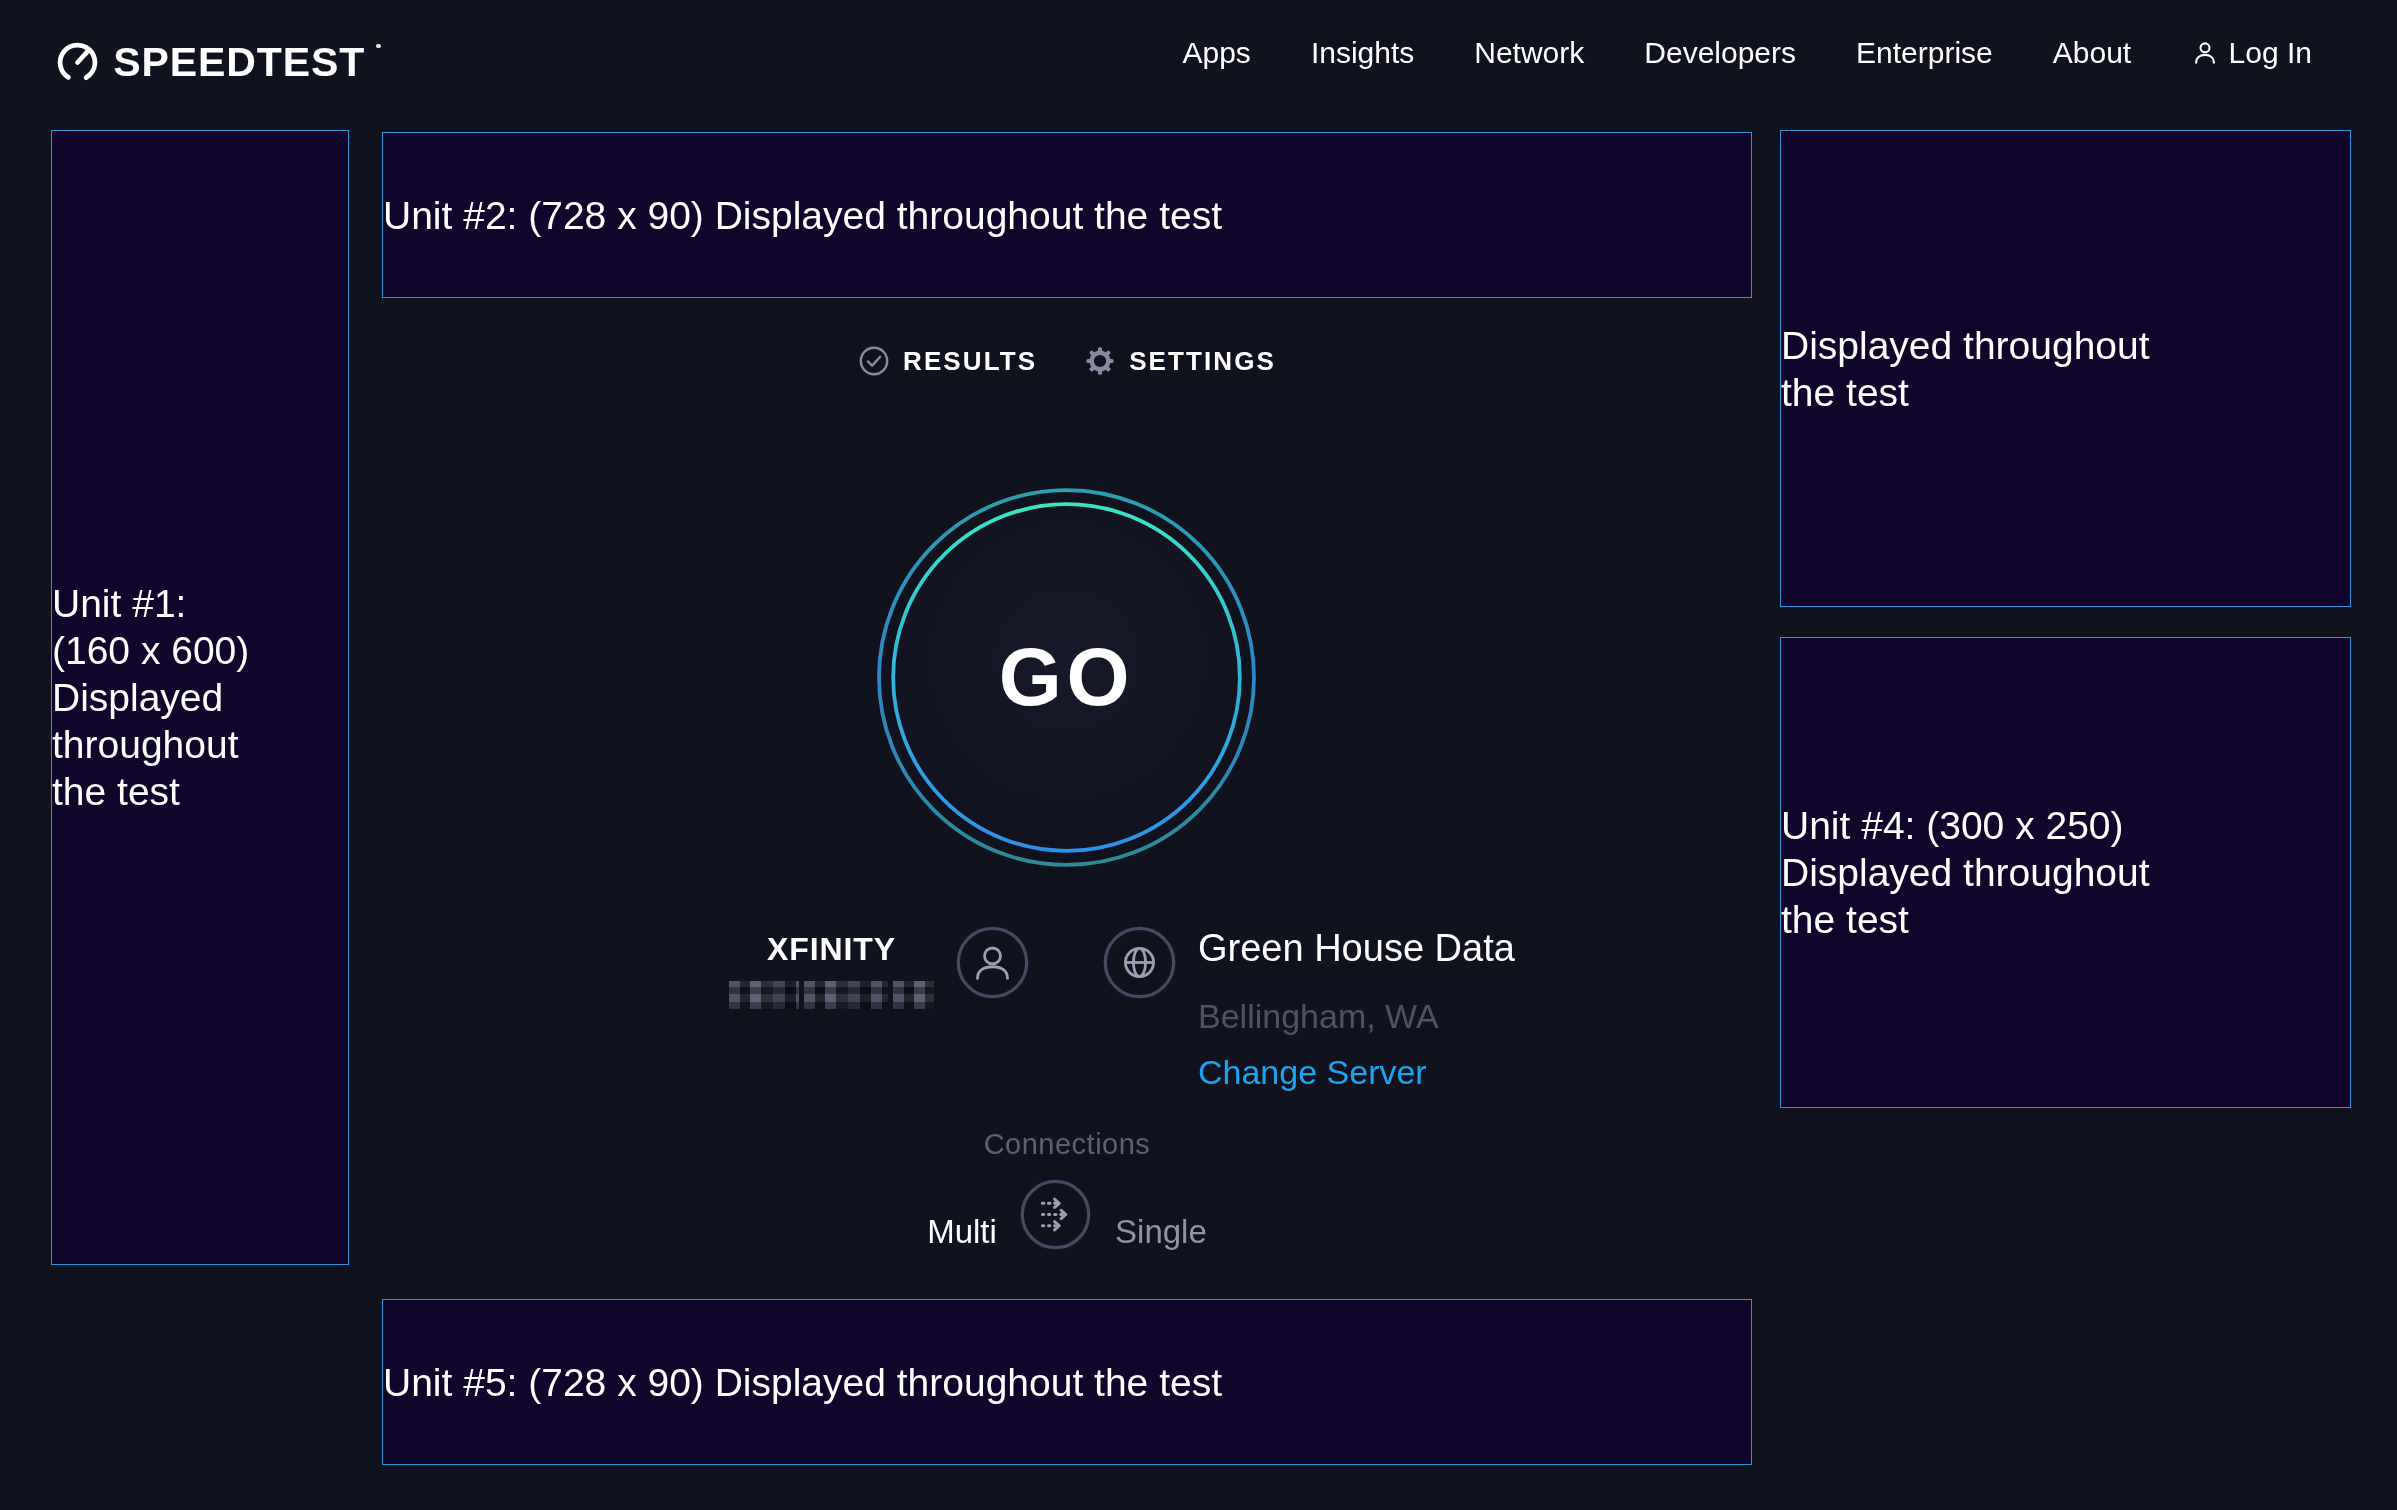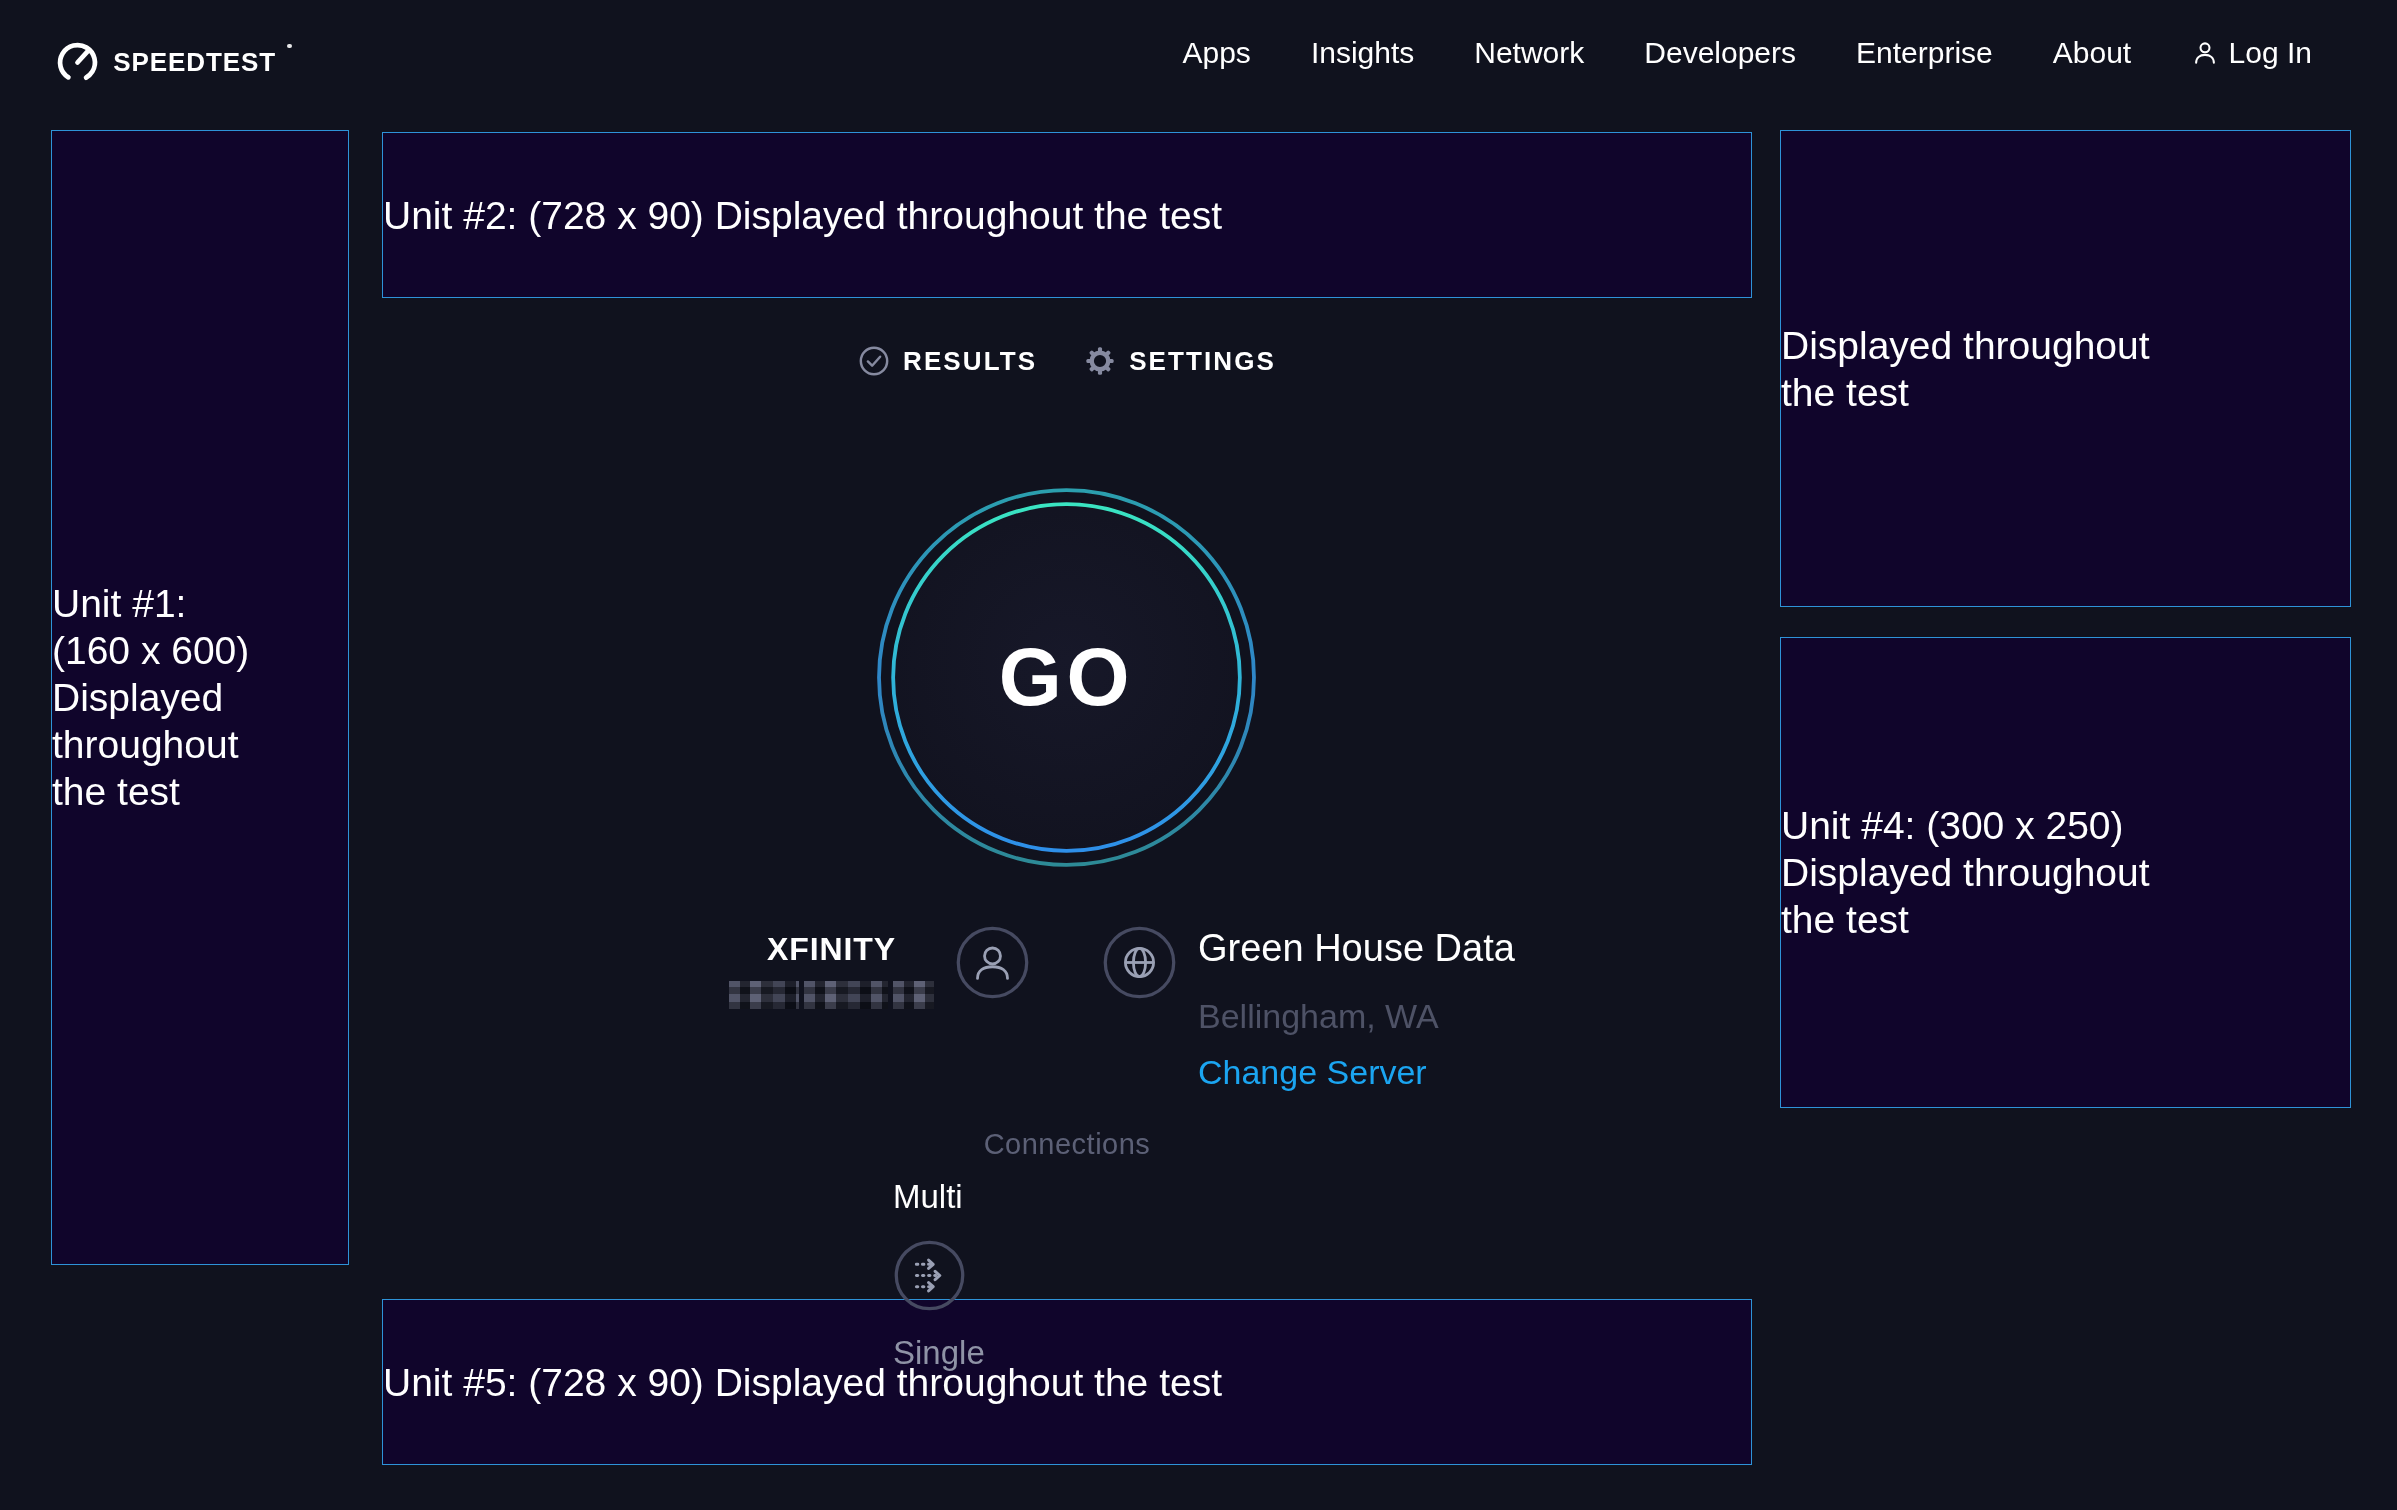--- a/index.html
+++ b/index.html
@@ -5,21 +5,21 @@
   html,body{margin:0;padding:0;background:#0d0e18;}
   .screen{
     position:relative;width:2397px;height:1510px;overflow:hidden;
     background:#10121e;
     font-family:"Liberation Sans","DejaVu Sans",sans-serif;
     color:#fff;
   }
   
   .header{position:absolute;left:0;top:0;width:2397px;height:105px;}
   .logo{position:absolute;left:53px;top:38px;display:flex;align-items:center;gap:11.3px;cursor:pointer;}
-  .brand{font-size:26px;font-weight:700;letter-spacing:0.9px;}
+  .brand{font-size:41px;font-weight:700;letter-spacing:0.9px;}
   .tm-dot{width:4.7px;height:4.7px;border-radius:50%;background:#fff;align-self:flex-start;margin-top:5.6px;opacity:.9;}
   .nav{position:absolute;right:85px;top:0;height:105px;display:flex;align-items:center;gap:60px;}
   .nav-item{font-size:30px;color:#fff;cursor:pointer;white-space:nowrap;}
   .login{display:flex;align-items:center;gap:9.4px;cursor:pointer;}
   
   .ad{
     position:absolute;box-sizing:border-box;border:1.9px solid #2e93d8;background:#10052b;
     display:flex;flex-direction:column;align-items:flex-start;justify-content:center;
     font-size:39px;line-height:47px;text-align:center;color:#fff;cursor:pointer;
   }
@@ -54,21 +54,21 @@
   .redacted i:nth-child(1){width:72px;}
   .redacted i:nth-child(2){width:87px;}
   .redacted i:nth-child(3){width:42px;}
   .server{position:absolute;left:1102px;top:925px;display:flex;align-items:flex-start;gap:21px;}
   .server-name{font-size:38px;font-weight:500;margin-top:1.9px;}
   .server-loc{font-size:34px;color:#4e5266;margin-top:27px;}
   .server-change{font-size:34px;color:#1ba5f1;margin-top:17px;cursor:pointer;}
   
   .connections{position:absolute;left:893px;top:1128px;width:348px;text-align:center;}
   .conn-label{font-size:29px;color:#5c6076;letter-spacing:0.5px;}
-  .conn-row{margin-top:17px;display:flex;align-items:flex-start;justify-content:center;gap:22.6px;flex-direction:column;}
+  .conn-row{margin-top:17px;display:flex;align-items:flex-end;justify-content:center;gap:22.6px;}
   .conn-multi{font-size:33px;color:#fff;cursor:pointer;}
   .conn-single{font-size:33px;color:#8f93a6;cursor:pointer;}
   .conn-toggle{cursor:pointer;display:flex;}
 </style>
 </head>
 <body>
 
 <div class="screen">
 
   <div class="header">

